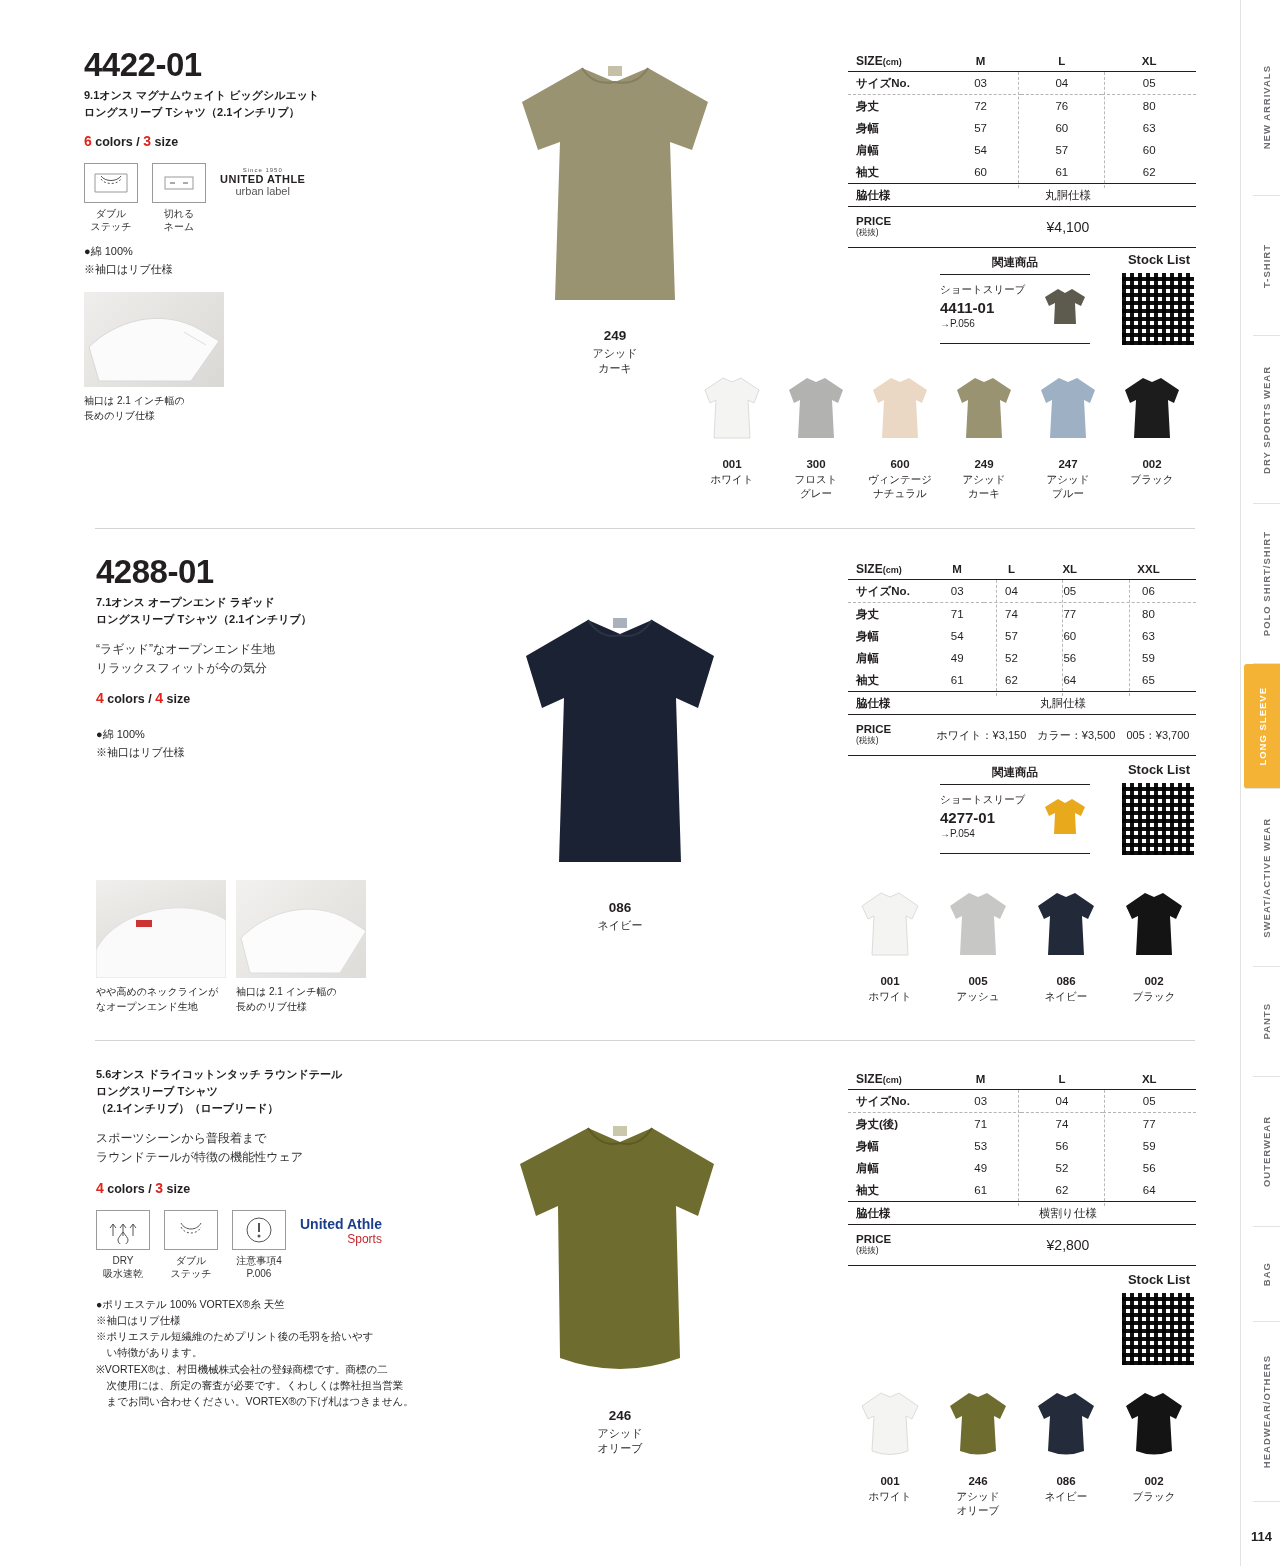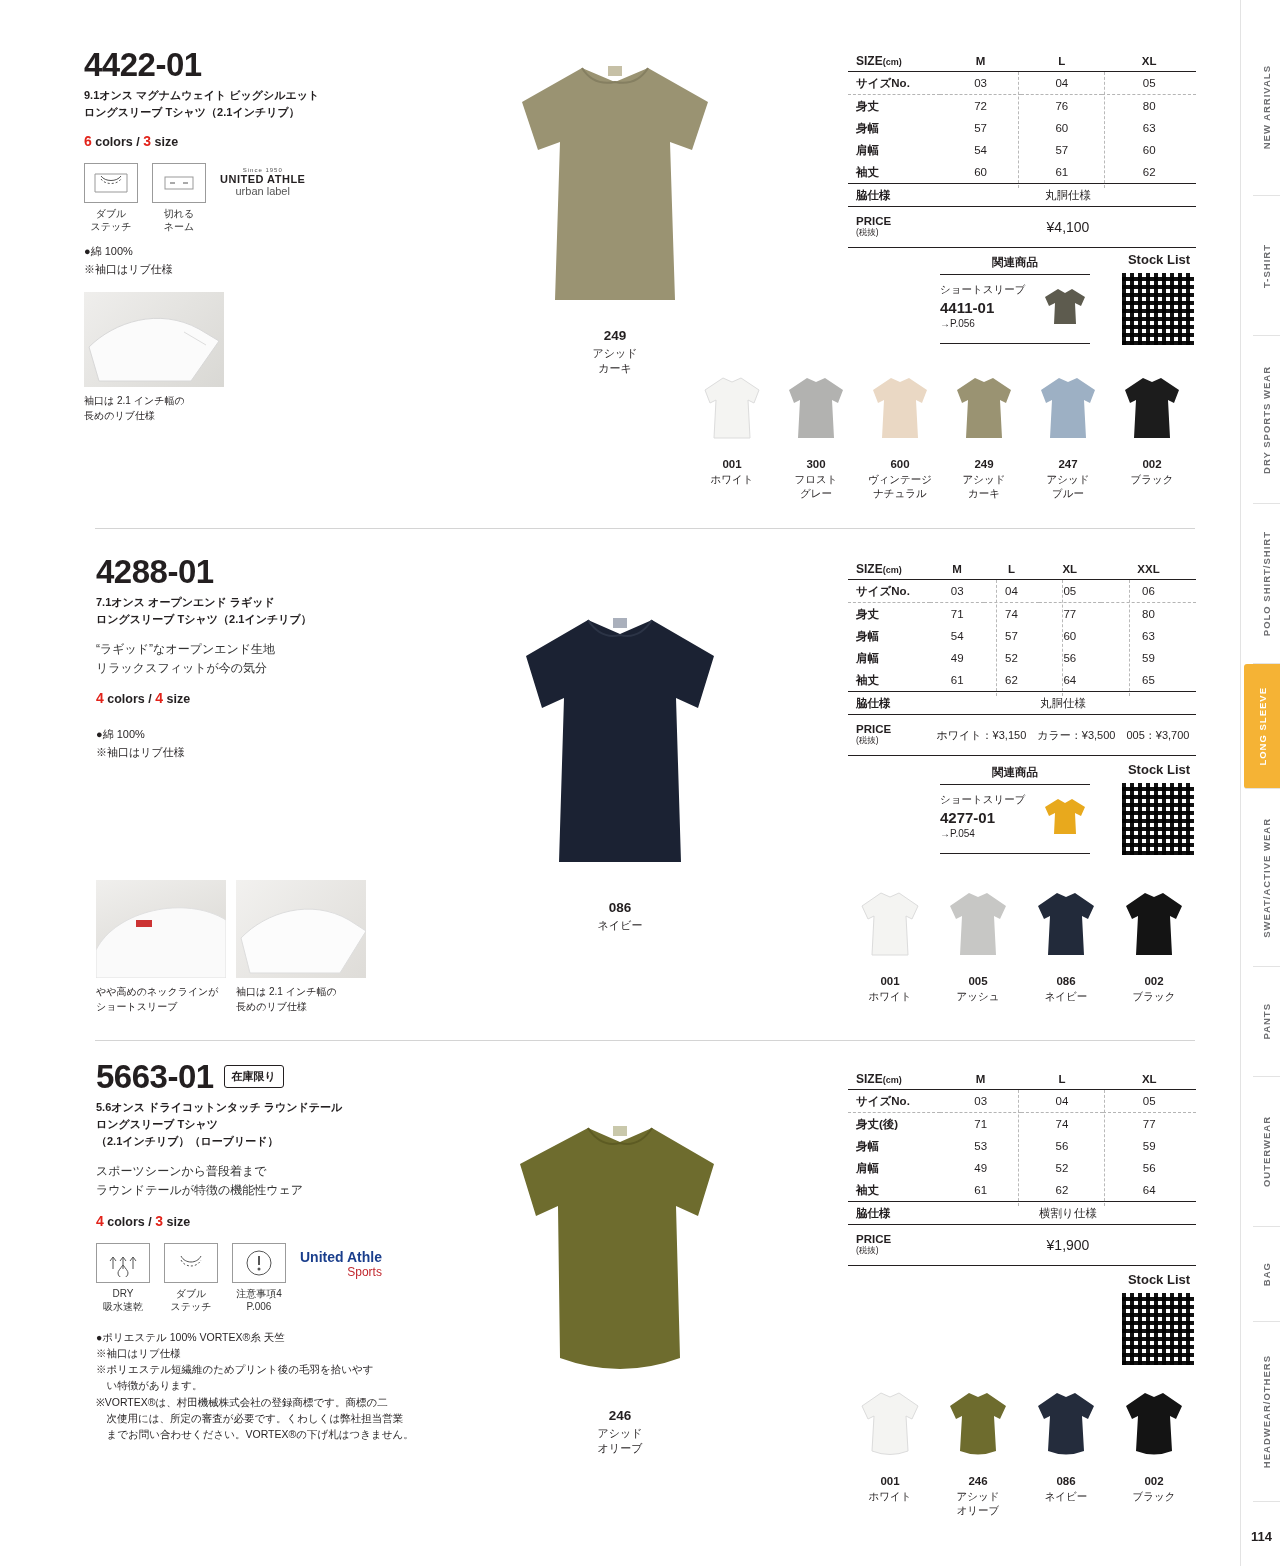--- a/index.html
+++ b/index.html
@@ -344,21 +344,21 @@
 
   <div style="position:absolute;left:96px;top:880px;display:flex;gap:10px;">
     <div style="width:130px;">
       <div class="photo" style="width:130px;height:98px;background:linear-gradient(160deg,#f0efed,#d6d4cf);">
         <svg width="130" height="98" viewBox="0 0 130 98">
             <path d="M0 70c20-40 90-55 130-30v58H0z" fill="#fafafa" stroke="#e0e0e0"></path>
             <rect x="40" y="40" width="16" height="7" fill="#c33"></rect>
           </svg>
       </div>
       <div class="photo-cap" style="white-space:pre-line">やや高めのネックラインが
-ショートスリーブ</div>
+なオープンエンド生地</div>
     </div>
     <div style="width:130px;">
       <div class="photo" style="width:130px;height:98px;background:linear-gradient(135deg,#f2f1ef,#dedcd8);">
         <svg width="130" height="98" viewBox="0 0 130 98">
             <path d="M5 58c25-26 70-40 108-18l17 11-26 42H14z" fill="#fcfcfc" stroke="#ddd"></path>
           </svg>
       </div>
       <div class="photo-cap" style="white-space:pre-line">袖口は 2.1 インチ幅の
 長めのリブ仕様</div>
     </div>
@@ -480,24 +480,20 @@
     <div class="sw" style="width:88px;">
       <svg width="80" height="80" viewBox="0 0 80 80">
           <path d="M31 8 L40 12 L49 8 L68 21 L62 34 L56 31 L58 70 H22 L24 31 L18 34 L12 21 Z" fill="#141414"></path>
         </svg>
       <div class="nm">002</div>
       <div class="jp">ブラック</div>
     </div>
   </div>
 
   <div style="position:absolute;left:96px;top:1060px;width:350px;">
-    <div style="display:flex;align-items:center;">
-      <div class="code">5663-01</div>
-      <div class="badge-stock">在庫限り</div>
-    </div>
     <div class="subtitle">
       <div>5.6オンス ドライコットンタッチ ラウンドテール</div>
       <div>ロングスリーブ Tシャツ</div>
       <div>（2.1インチリブ）（ローブリード）</div>
     </div>
     <div class="desc">
       <div>スポーツシーンから普段着まで</div>
       <div>ラウンドテールが特徴の機能性ウェア</div>
     </div>
     <div class="colors-line">
@@ -608,21 +604,21 @@
             <td>61</td>
             <td>62</td>
             <td>64</td>
           </tr>
       <tr class="solid">
             <td class="lbl">脇仕様</td>
             <td colspan="3">横割り仕様</td>
           </tr>
       <tr class="solid">
         <td class="lbl price-lbl" style="padding:8px 0 8px 8px;"><span>PRICE</span><small>(税抜)</small></td>
-        <td colspan="3" style="font-size:14px;">¥1,900</td>
+        <td colspan="3" style="font-size:14px;">¥2,800</td>
       </tr>
     </tbody>
       </table>
     <div class="vline" style="left:170px;top:22px;height:116px;"></div>
     <div class="vline" style="left:256px;top:22px;height:116px;"></div>
   </div>
 
   <div style="position:absolute;left:1122px;top:1272px;width:74px;">
     <div class="stock-hdr">Stock List</div>
     <div class="qr" style="margin-top:6px;"></div>

